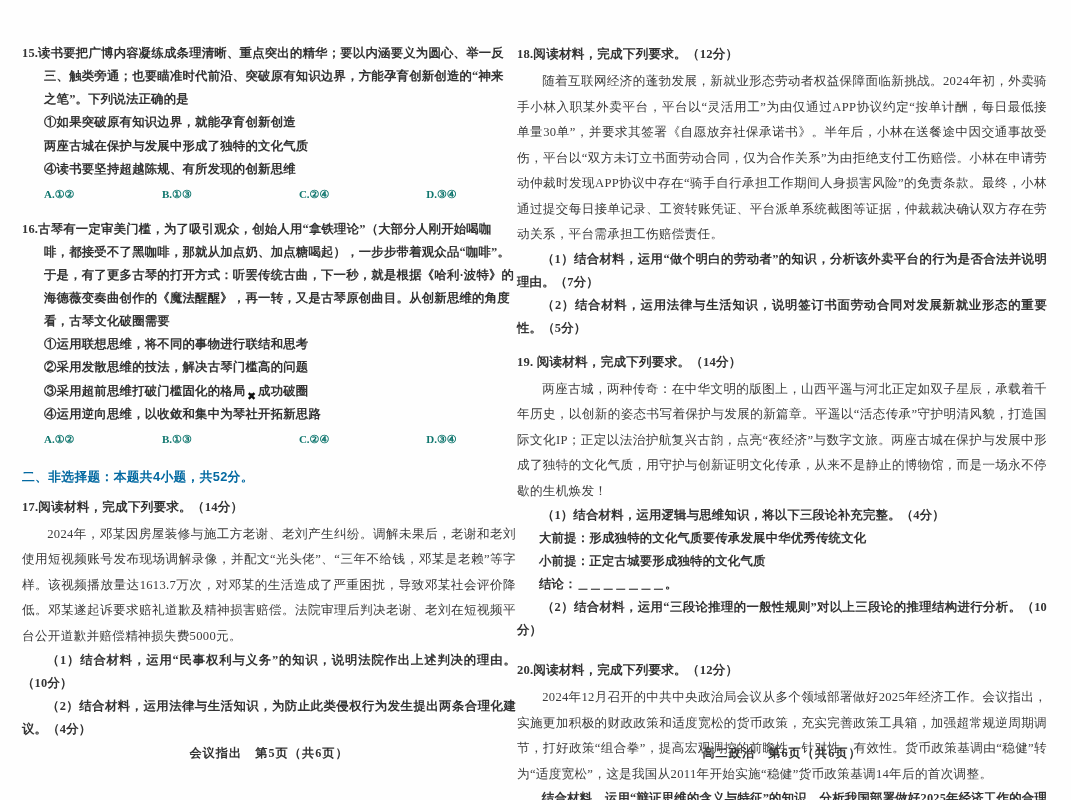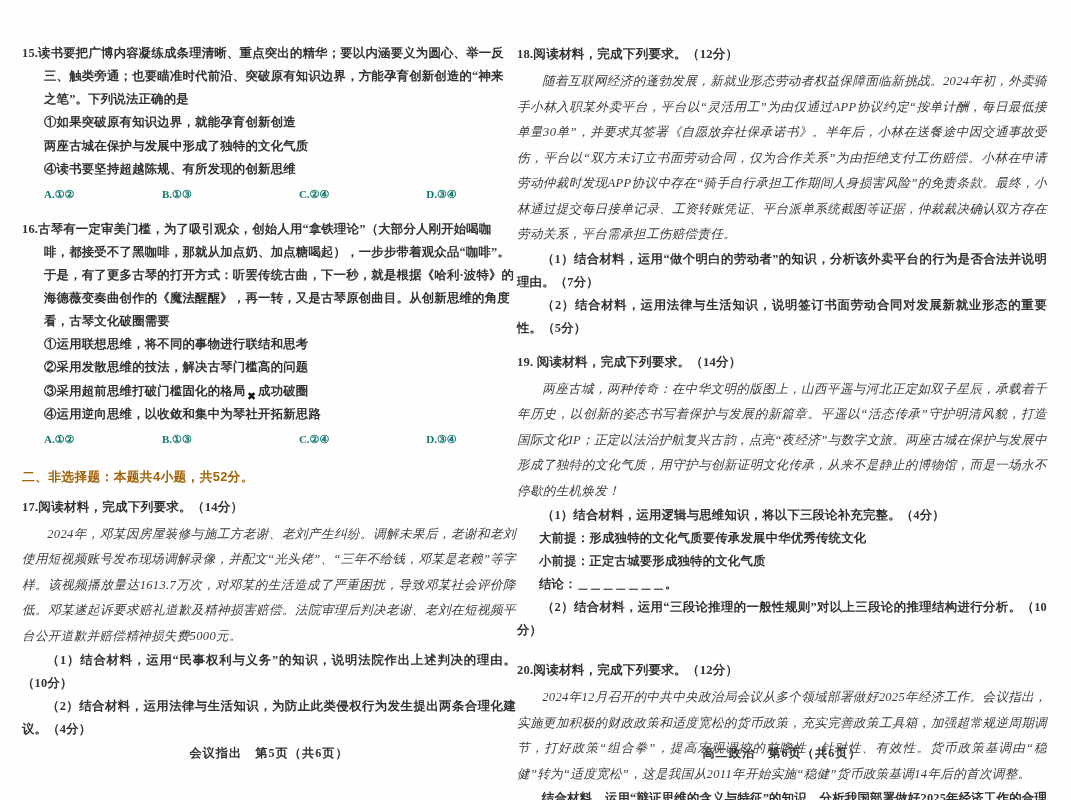--- a/index.html
+++ b/index.html
@@ -38,35 +38,35 @@
     font-size: 11px; line-height: 24px;
     font-weight: bold; color: #0f766e;
   }
   .answer-row span:nth-child(1) { width: 25%; }
   .answer-row span:nth-child(2) { width: 29%; }
   .answer-row span:nth-child(3) { width: 27%; }
   .answer-row span:nth-child(4) { width: 19%; }
 
   .section-header {
     font-family: "Liberation Sans", "DejaVu Sans", sans-serif;
-    font-size: 12.8px; font-weight: bold; color: #a16207;
+    font-size: 12.8px; font-weight: bold; color: #0369a1;
     line-height: 24px; margin: 14px 0 6px 0;
     letter-spacing: 0.3px;
   }
 
   
   .frq { margin-bottom: 10px; }
   .frq .title {
     font-size: 12.6px; font-weight: bold; color: #333;
     line-height: 24px; margin-bottom: 3px;
     letter-spacing: 0.2px;
   }
   .frq .material {
     font-size: 12.6px; line-height: 25.5px;
-    font-style: italic; color: #3a3a3a;
+    color: #3a3a3a;
     text-indent: 2em; text-align: justify;
     letter-spacing: 0.3px;
   }
   .frq .part {
     font-size: 12.4px; line-height: 23px;
     font-weight: bold; color: #333;
     text-indent: 2em; text-align: justify;
     letter-spacing: 0.2px;
   }
   .frq .syllogism-line {

